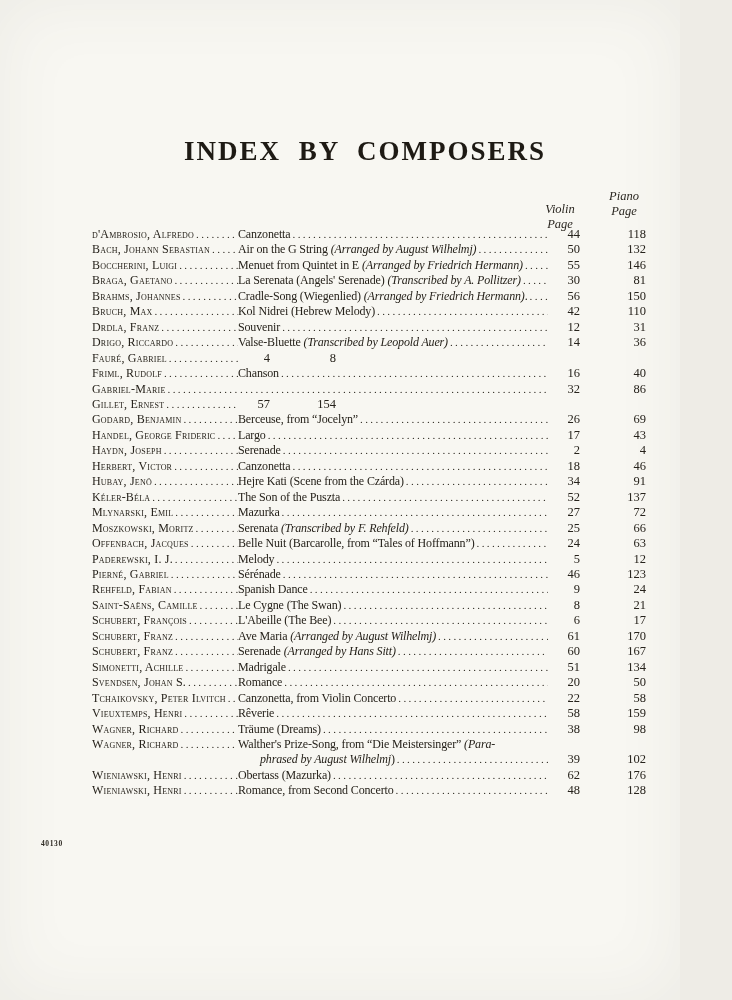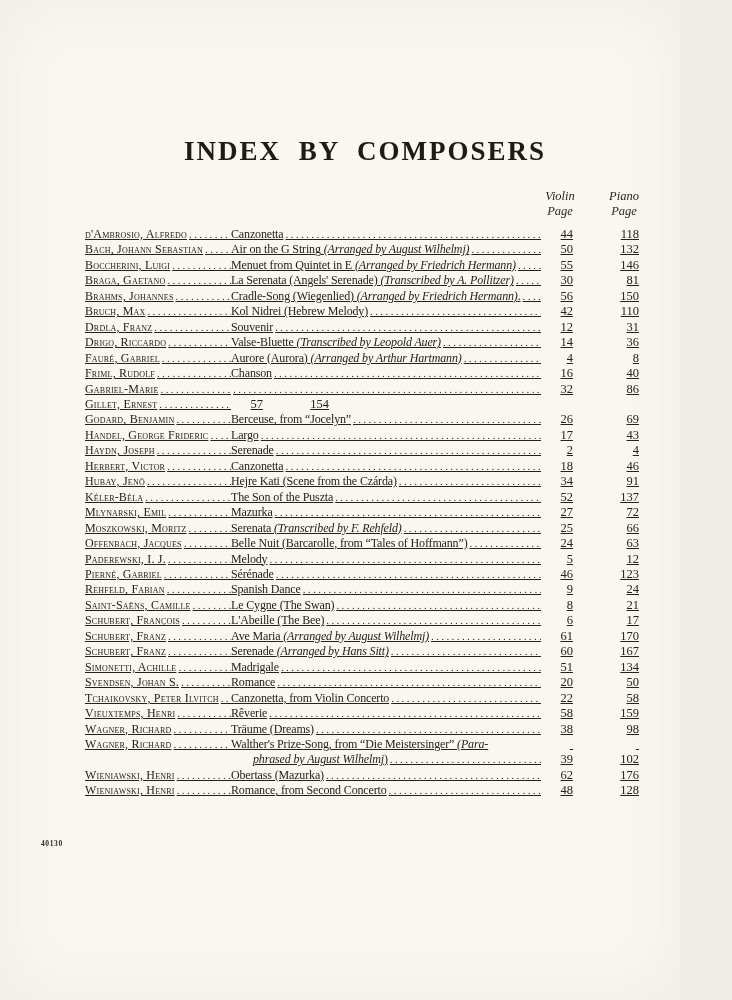--- a/index.html
+++ b/index.html
@@ -22,24 +22,24 @@
     font-size:27px; font-weight:bold;
     letter-spacing:2px; word-spacing:9px;
     color:#1e1a14;
   }
   .col-hdr {
     position:absolute; top:189px; width:64px;
     text-align:center;
     font-style:italic; font-size:12.5px; line-height:15px;
     color:#2a2620;
   }
-  .col-hdr.violin { left:528px; }
+  .col-hdr.violin { left:528px;margin-top:13px; }
   .col-hdr.piano  { left:592px; }
   .rows {
-    position:absolute; left:85px; top:227px; width:560px;text-decoration:underline;
+    position:absolute; left:92px; top:227px; width:560px;
   }
   .row {
     display:flex; align-items:baseline;
     font-size:12px; line-height:15.45px;
     white-space:nowrap;
   }
   .name-cell {
     width:146px; flex:0 0 146px;
     display:flex; align-items:baseline; min-width:0;
   }
@@ -187,24 +187,20 @@
       <span class="leader"></span>
     </div>
     <div class="num violin-num">14</div>
     <div class="num piano-num">36</div>
   </div>
       <div class="row">
     <div class="name-cell">
       <span class="nm">Fauré, Gabriel</span>
       <span class="leader"></span>
     </div>
-    <div class="title-cell">
-      <span class="title-text"><span>Aurore (Aurora) </span><em>(Arranged by Arthur Hartmann)</em></span>
-      <span class="leader"></span>
-    </div>
     <div class="num violin-num">4</div>
     <div class="num piano-num">8</div>
   </div>
       <div class="row">
     <div class="name-cell">
       <span class="nm">Friml, Rudolf</span>
       <span class="leader"></span>
     </div>
     <div class="title-cell">
       <span class="title-text"><span>Chanson</span></span>

